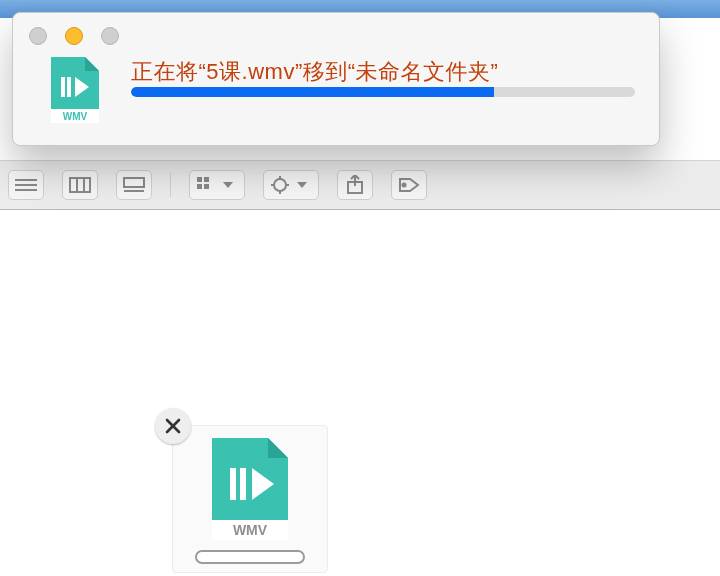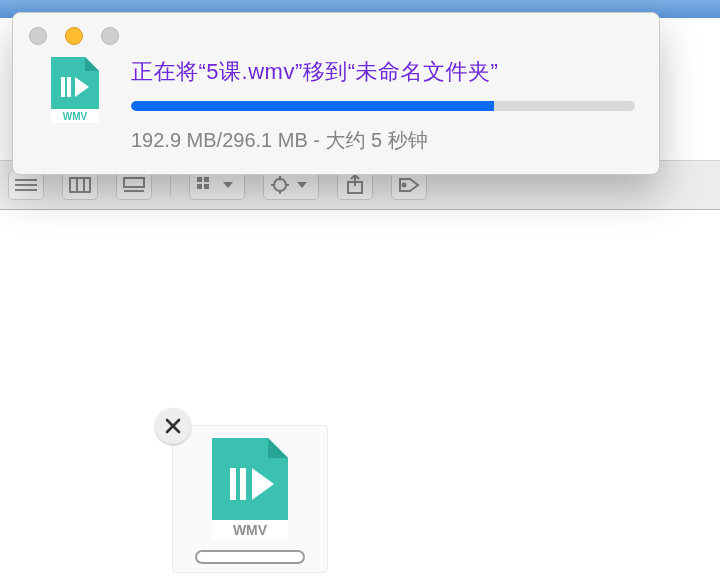--- a/index.html
+++ b/index.html
@@ -77,23 +77,22 @@
     padding: 2px 16px 0 34px;
     gap: 28px;
   }
   .file-icon {
     flex: 0 0 auto;
   }
   .file-icon svg { display: block; }
   .progress-col { flex: 1 1 auto; padding-top: 2px; }
   .title {
     font-size: 22px;
-    color: #6d28d9;
+    color: #c2410c;
     font-weight: 400;
-    margin-bottom: 14px;
     letter-spacing: 0.5px;
   }
   .bar-wrap {
     position: relative;
     height: 10px;
     background: #d9d9d9;
     border-radius: 5px;
     overflow: hidden;
     margin-bottom: 16px;
     margin-right: 8px;
@@ -240,21 +239,20 @@
           <path d="M28 22 l14 10 l-14 10 z"></path>
         </g>
         <text x="28" y="65" font-size="10" font-weight="700" fill="#3bc1b0" text-anchor="middle">WMV</text>
       </svg>
     </div>
     <div class="progress-col">
       <div class="title">正在将“5课.wmv”移到“未命名文件夹”</div>
       <div class="bar-wrap">
         <div class="bar-fill" style="width:72%"></div>
       </div>
-      <div class="status">192.9 MB/296.1 MB - 大约 5 秒钟</div>
     </div>
   </div>
 </div>
 
 <div class="drag-item">
   <div class="drag-thumb">
     <div class="drag-cancel">
       <svg width="20" height="20" viewBox="0 0 20 20">
           <g stroke="#333" stroke-width="2.6" stroke-linecap="round">
             <line x1="4" y1="4" x2="16" y2="16"></line>

